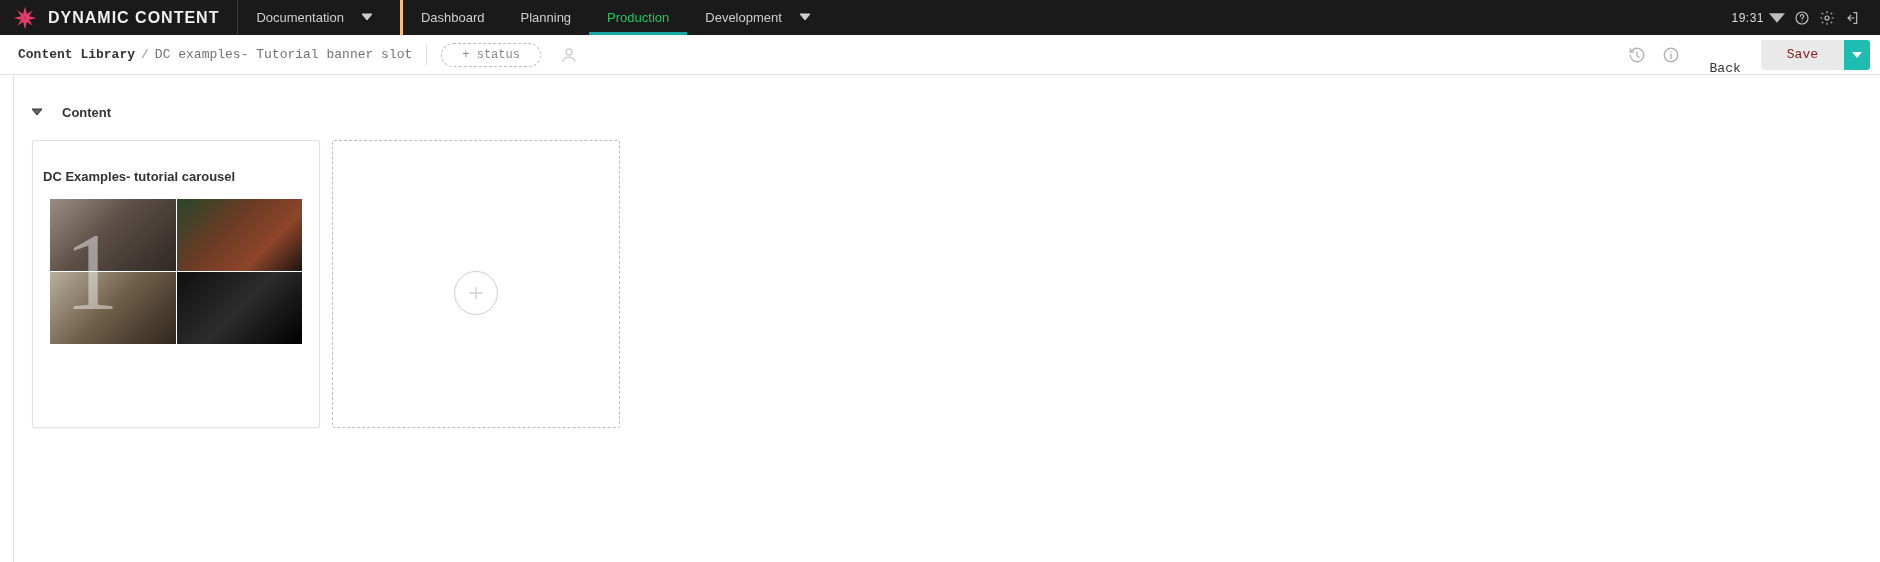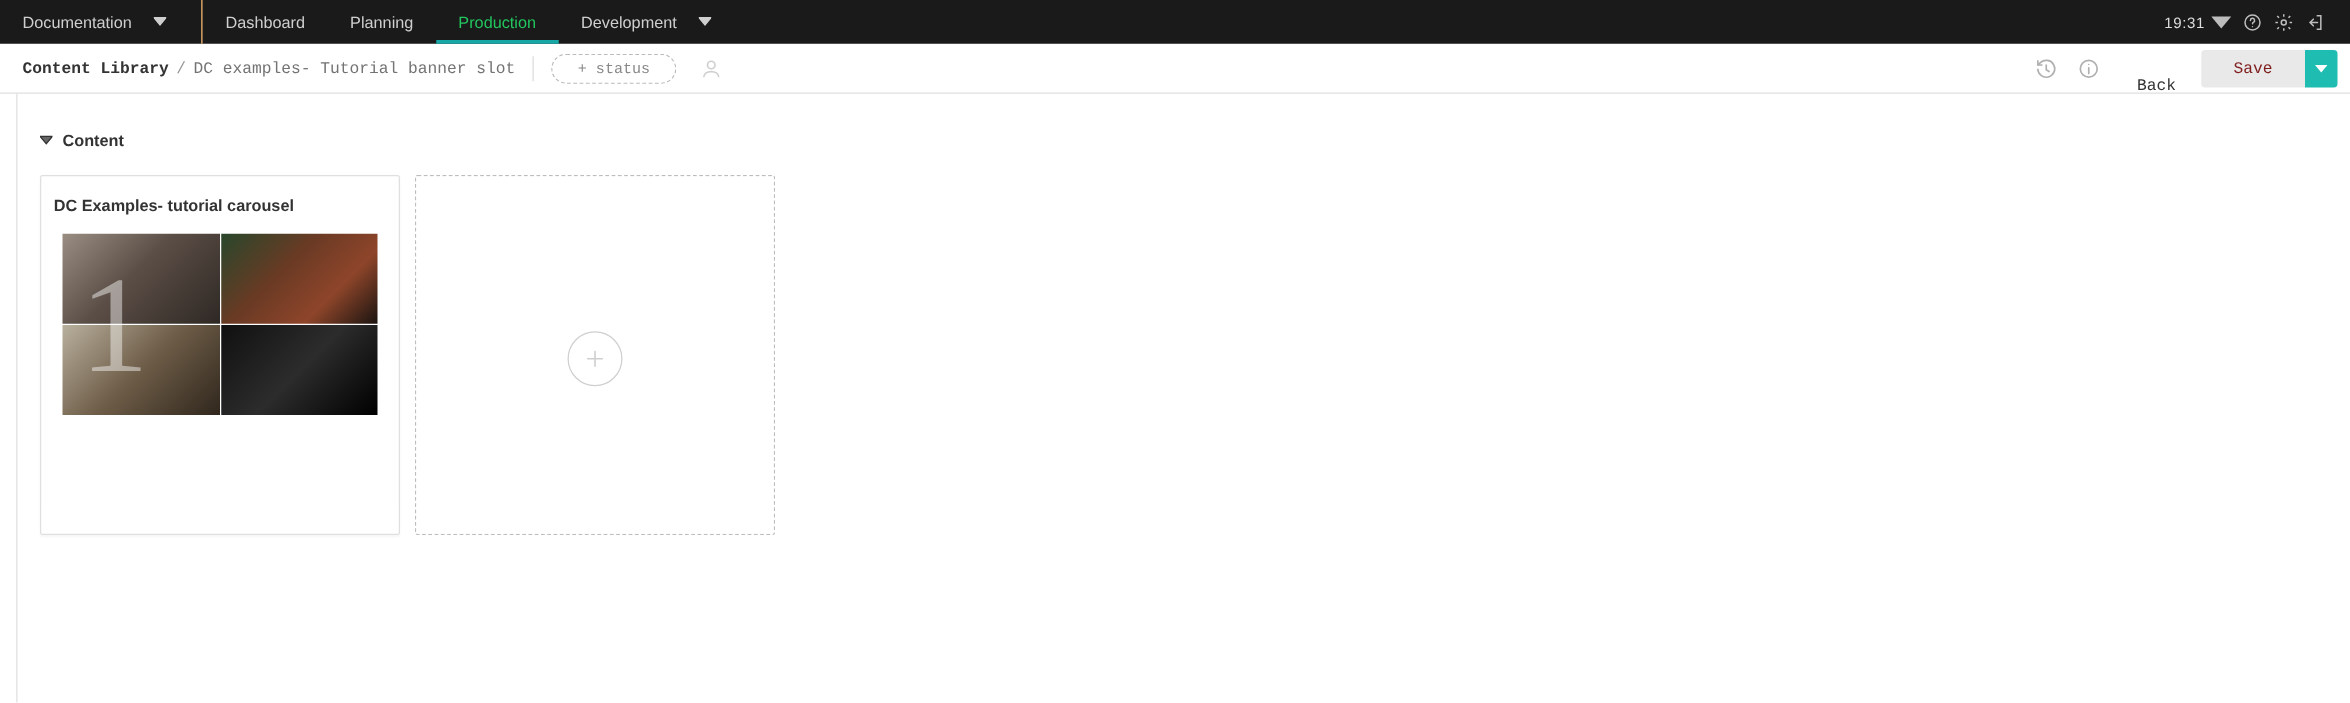--- a/index.html
+++ b/index.html
@@ -59,21 +59,21 @@
     align-items: center;
     padding: 0 18px;
     color: #cfcfcf;
     cursor: pointer;
     position: relative;
   }
   .nav-item .chev {
     margin-left: 18px;
   }
   .nav-item.doc {
-    border-right: 1px solid #fdba74;
+    border-right: 3px solid #fdba74;
     padding-right: 28px;
   }
   .nav-item.active {
     color: #22c55e;
   }
   .nav-item.active::after {
     content: "";
     position: absolute;
     left: 0; right: 0; bottom: 0;
     height: 3px;
@@ -197,39 +197,39 @@
     width: 14px;
     border-right: 1px solid var(--border);
   }
   .main {
     flex: 1;
     padding: 30px 18px 0 18px;
   }
   .section-header {
     display: flex;
     align-items: center;
-    gap: 8px;
+    gap: 20px;
     font-size: 13px;
     font-weight: 600;
     color: #333;
     margin-bottom: 20px;
     cursor: pointer;
   }
   .section-header .chev-sm svg { width: 10px; height: 10px; fill: #666; }
 
   .cards {
     display: flex;
     gap: 12px;
   }
   .card {
     width: 288px;
     height: 288px;
     border: 1px solid var(--border);
     border-radius: 2px;
-    padding: 16px 10px 10px 10px;
+    padding: 28px 10px 10px 10px;
     box-shadow: 0 1px 2px rgba(0,0,0,0.04);
     display: flex;
     flex-direction: column;
     cursor: pointer;
   }
   .card-title {
     font-size: 13px;
     font-weight: 700;
     color: #333;
     margin-bottom: 14px;
@@ -290,20 +290,37 @@
     display: flex; align-items: center; justify-content: center;
     color: #cfcfcf;
   }
   .add-circle svg { width: 20px; height: 20px; stroke: currentColor; stroke-width: 1.6; fill: none; }
 
 </style>
 </head>
 <body>
 
 <div class="header">
+  <div class="logo-wrap">
+    <span class="logo-mark">
+      <svg viewBox="0 0 100 100">
+        <g fill="#e63d6a">
+          <polygon points="50,6 58,38 50,50 42,38"></polygon>
+          <polygon points="94,50 62,58 50,50 62,42"></polygon>
+          <polygon points="50,94 42,62 50,50 58,62"></polygon>
+          <polygon points="6,50 38,42 50,50 38,58"></polygon>
+          <polygon points="80,20 64,44 50,50 56,36"></polygon>
+          <polygon points="80,80 56,64 50,50 64,56"></polygon>
+          <polygon points="20,80 36,56 50,50 44,64"></polygon>
+          <polygon points="20,20 44,36 50,50 36,44"></polygon>
+        </g>
+      </svg>
+    </span>
+    <span class="logo-text">DYNAMIC CONTENT</span>
+  </div>
 
   <div class="nav-item doc">
     <span>Documentation</span>
     <span class="chev">
       <svg viewBox="0 0 10 10">
           <polygon points="0,2 10,2 5,8"></polygon>
         </svg>
     </span>
   </div>
 

